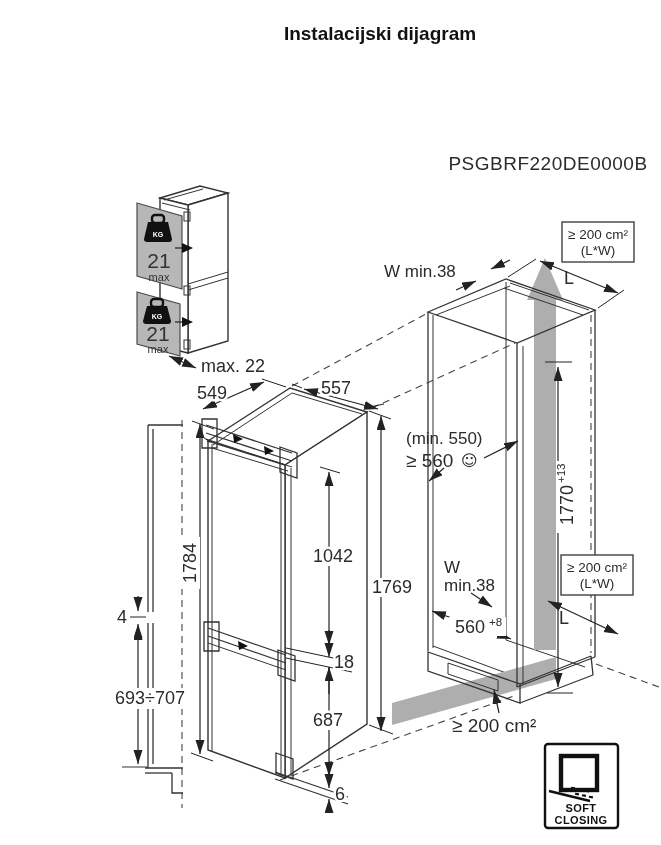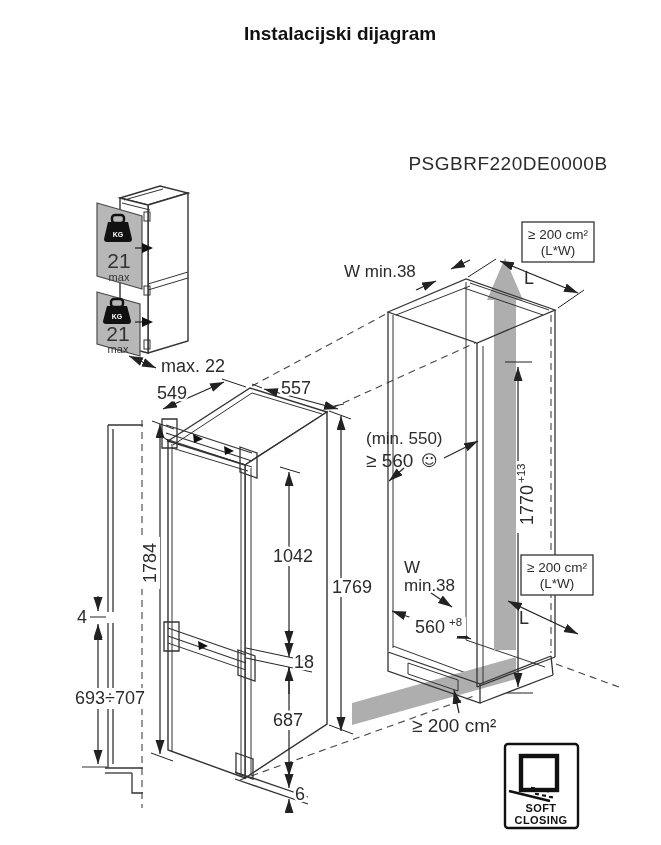--- a/index.html
+++ b/index.html
@@ -1,17 +1,17 @@
 <!DOCTYPE html>
 <html><head>
 <meta charset="utf-8">
 <style>
   html,body{margin:0;padding:0;background:#fff;}
   .page{position:relative;width:622px;height:845px;background:#fff;overflow:hidden;
-        font-family:"Liberation Sans",sans-serif;}
+        font-family:"Liberation Sans",sans-serif;margin-left:40px;}
   svg{display:block;}
   text{fill:#222;font-family:"Liberation Sans",sans-serif;}
   .ttl{font-size:19px;font-weight:bold;fill:#111;}
   .mdl{font-size:19px;fill:#2b2b2b;letter-spacing:.5px;}
   .d  {font-size:18px;fill:#2b2b2b;}
   .d17{font-size:17px;fill:#2b2b2b;}
   .sup{font-size:11.5px;fill:#2b2b2b;}
   .bx {font-size:13.5px;fill:#2b2b2b;}
   .big{font-size:19px;fill:#2b2b2b;}
   .halo{paint-order:stroke;stroke:#fff;stroke-width:5px;stroke-linejoin:round;}

